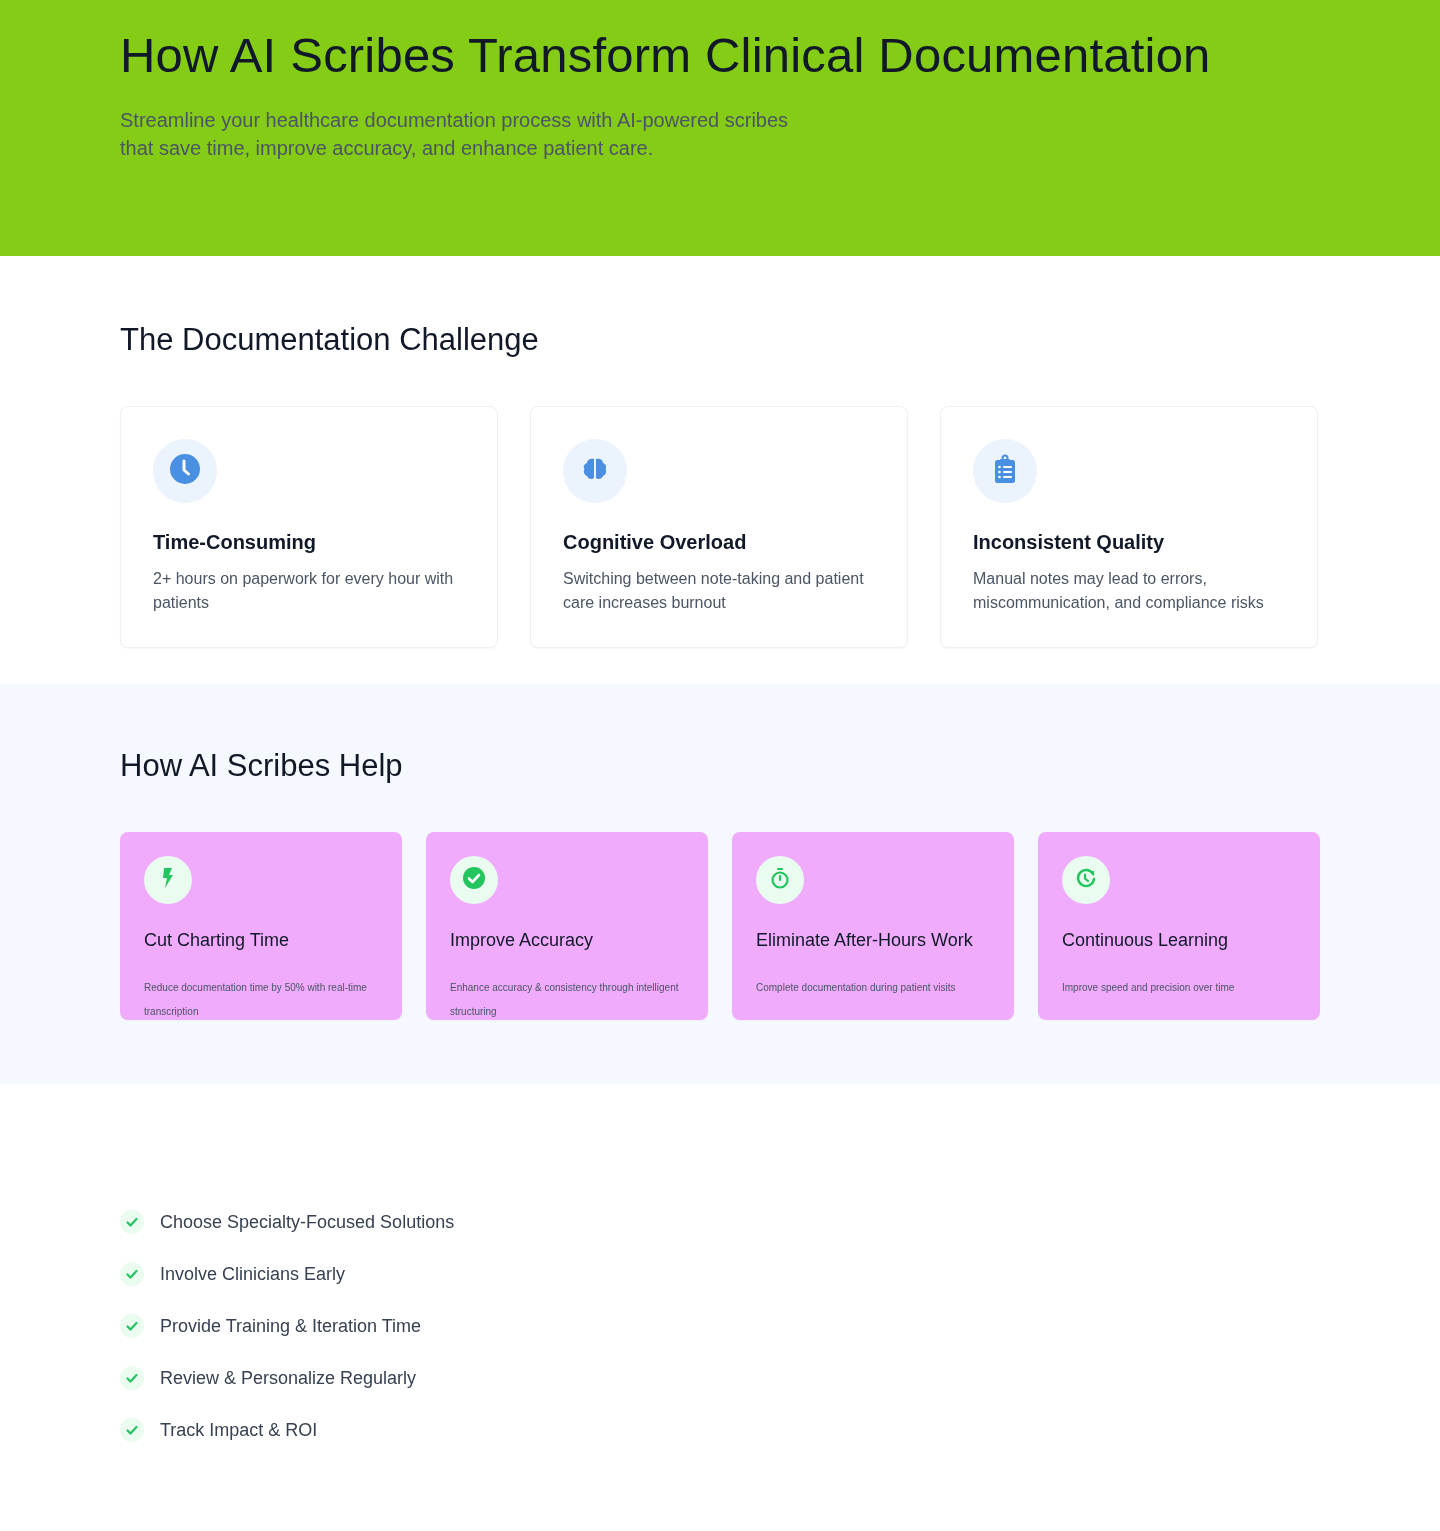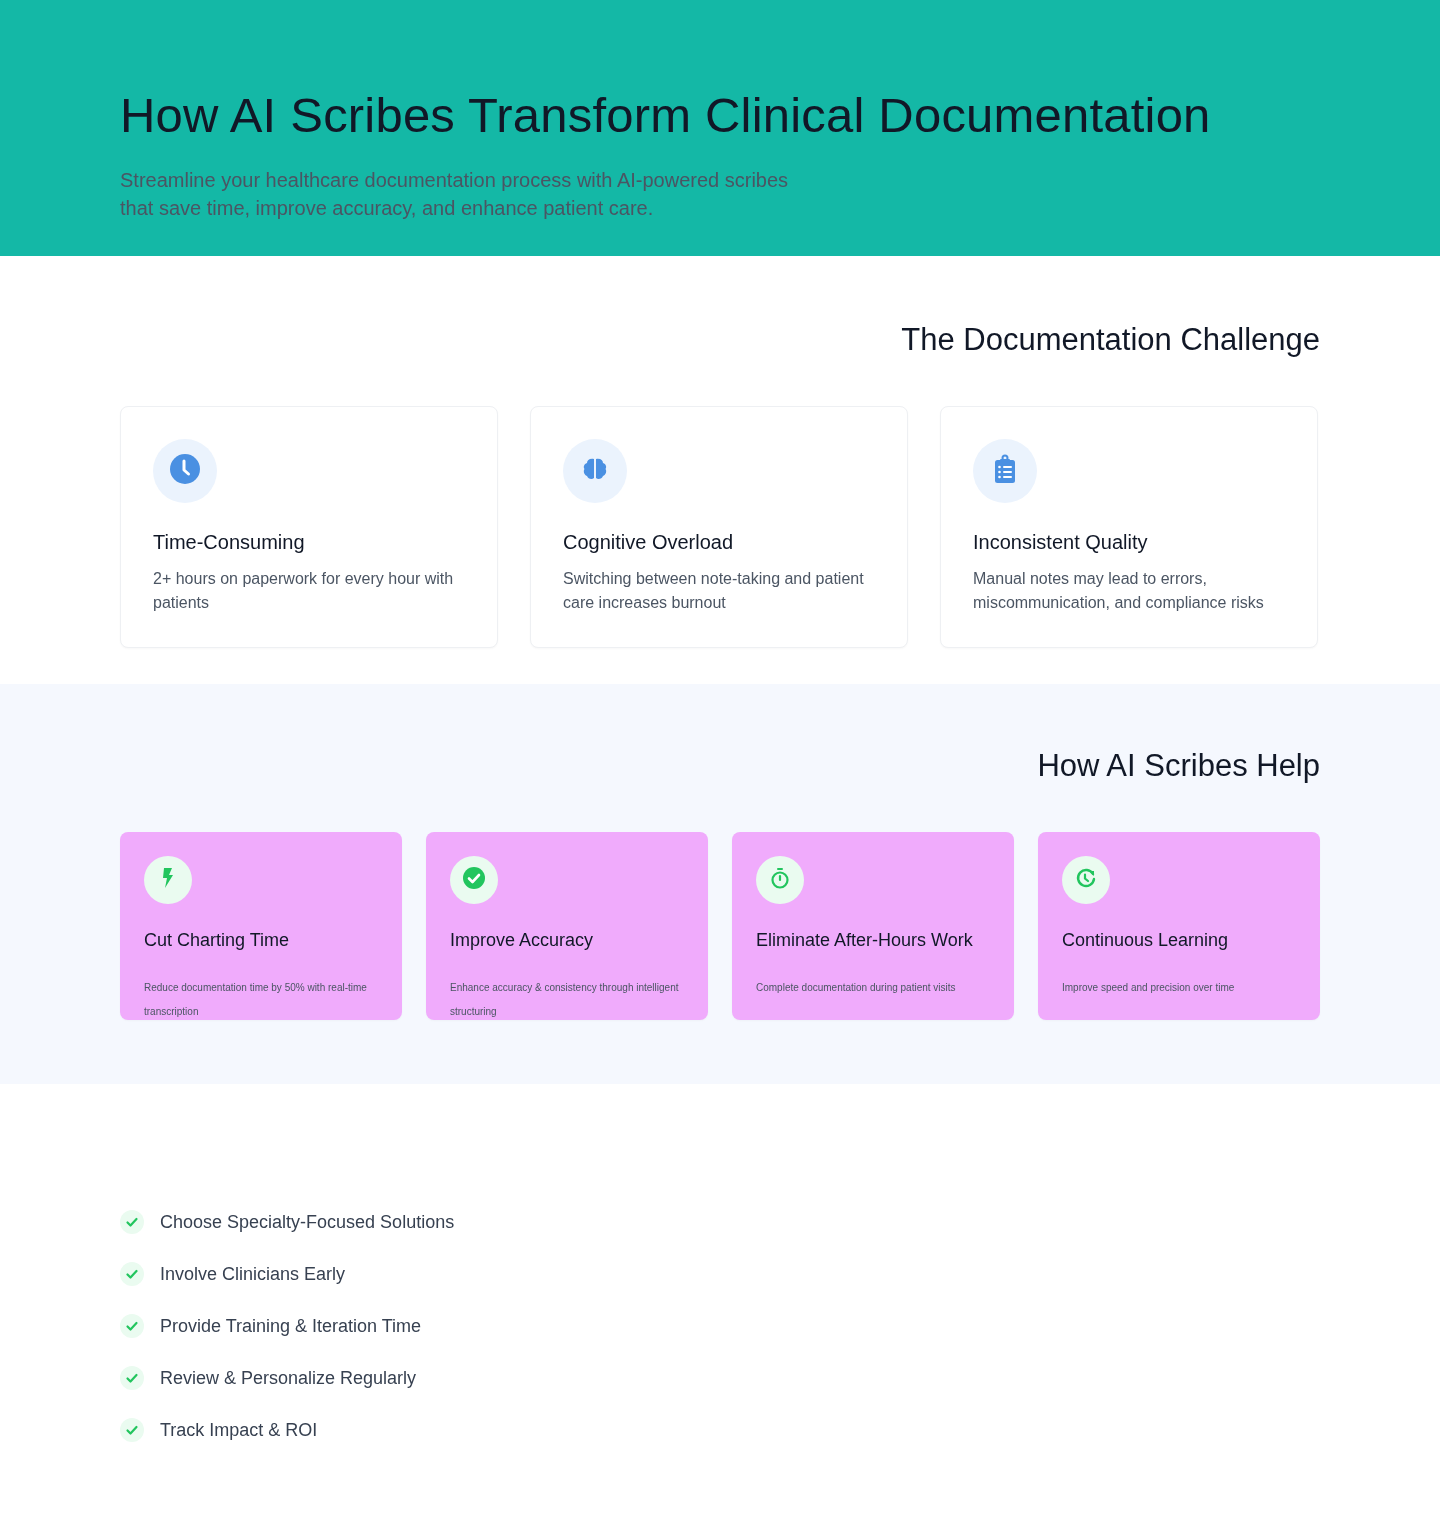--- a/index.html
+++ b/index.html
@@ -1,28 +1,28 @@
 <!DOCTYPE html>
 <html><head>
 <meta charset="utf-8">
 <style>
   * { box-sizing: border-box; margin: 0; padding: 0; }
   html, body { width: 1440px; background: #ffffff; font-family: "Liberation Sans", "DejaVu Sans", sans-serif; color: #111827; }
   .wrap { width: 1200px; margin: 0 auto; }
 
-  .hero { background: #14b8a6; height: 256px; padding-top: 88px; }
+  .hero { background: #84cc16; height: 256px; padding-top: 28px; }
   .hero h1 { font-size: 49px; font-weight: 400; color: #111827; letter-spacing: 0.2px; line-height: 54px; }
   .hero p { margin-top: 24px; width: 680px; font-size: 20px; line-height: 28px; color: #4b5563; }
 
   .challenge { background: #ffffff; height: 428px; padding-top: 66px; }
-  .section-title { font-size: 31px; font-weight: 400; color: #111827; line-height: 36px; text-align: right; }
+  .section-title { font-size: 31px; font-weight: 400; color: #111827; line-height: 36px; }
   .cards3 { display: flex; gap: 32px; margin-top: 48px; }
   .card3 { width: 378px; height: 242px; background: #fff; border: 1px solid #eef0f3; border-radius: 8px; padding: 32px 32px; box-shadow: 0 1px 2px rgba(0,0,0,0.03); }
   .icon-circ-blue { width: 64px; height: 64px; border-radius: 50%; background: #ebf3fd; display: flex; align-items: center; justify-content: center; }
-  .card3 h3 { margin-top: 26px; font-size: 20px; font-weight: 400; color: #111827; line-height: 26px; }
+  .card3 h3 { margin-top: 26px; font-size: 20px; font-weight: 700; color: #111827; line-height: 26px; }
   .card3 p { margin-top: 12px; font-size: 16px; line-height: 24px; color: #4b5563; }
 
   .help { background: #f5f8fe; height: 400px; padding-top: 64px; }
   .cards4 { display: flex; gap: 24px; margin-top: 48px; }
   .card4 { width: 282px; height: 188px; background: #f0abfc; border-radius: 8px; padding: 24px 24px; box-shadow: 0 1px 2px rgba(0,0,0,0.03); }
   .icon-circ-green { width: 48px; height: 48px; border-radius: 50%; background: #eafbf0; display: flex; align-items: center; justify-content: center; }
   .card4 h3 { margin-top: 24px; font-size: 18px; font-weight: 400; color: #111827; line-height: 24px; }
   .card4 p { margin-top: 24px; font-size: 10px; line-height: 24px; color: #4b5563; }
 
   .practices { background: #fff; height: 449px; padding-top: 64px; }

